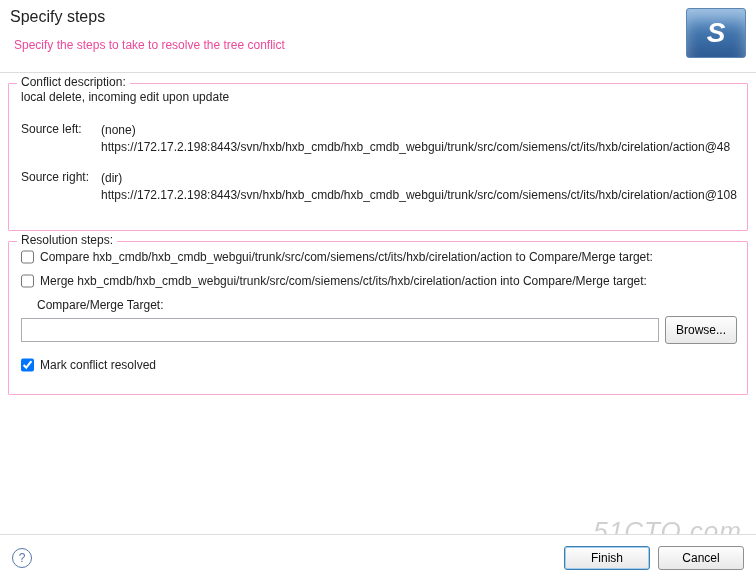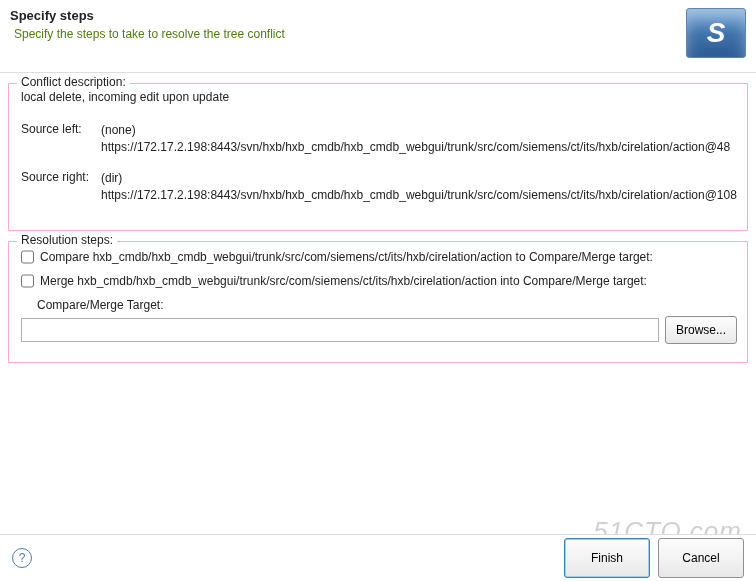--- a/index.html
+++ b/index.html
@@ -1,37 +1,37 @@
 <!DOCTYPE html>
 <html><head>
 <meta charset="utf-8">
 <style>
   html,body{margin:0;padding:0;width:756px;height:581px;font-family:"Segoe UI",Tahoma,sans-serif;font-size:12px;color:#222;background:#fff;overflow:hidden}
   .header{display:flex;align-items:flex-start;padding:8px 10px 14px;border-bottom:1px solid #ddd}
   .header-text{flex:1}
-  .header-title{font-weight:bold;font-size:13px;margin-bottom:4px}
-  .header-sub{font-size:12px;color:#4d7c0f;margin-left:4px}
+  .header-title{font-weight:normal;font-size:16px;margin-bottom:12px}
+  .header-sub{font-size:12px;color:#ec4899;margin-left:4px}
   .logo{width:58px;height:48px;background:linear-gradient(180deg,#6ea1d4 0%,#3f72aa 55%,#2d5a94 100%);border:1px solid #5b86b4;border-radius:3px;display:flex;align-items:center;justify-content:center;color:#fff;font-size:28px;font-weight:bold;font-style:italic;box-shadow:inset 0 10px 14px rgba(255,255,255,.35)}
   .body{padding:4px 8px 0}
   .group{border:1px solid #f9a8d4;border-radius:1px;margin:6px 0 10px;padding:2px 10px 12px;position:relative}
   .group-title{position:absolute;top:-9px;left:8px;background:#fff;padding:0 4px;font-size:12px}
   .desc{margin:4px 0 18px 2px}
   .src-row{display:flex;margin:6px 0 14px 2px}
   .src-label{width:80px;flex:none}
   .src-val{flex:1;line-height:17px;word-break:break-all}
   .chk-line{display:flex;margin:6px 0 10px 2px}
   .chk-line input{margin:0 6px 0 0}
   .target-label{margin:0 0 4px 18px}
   .target-row{display:flex;align-items:center;margin:0 0 6px 2px}
   .target-input{flex:1;height:22px;border:1px solid #abadb3;background:#fff;padding:0 4px;font:inherit}
   .btn{height:28px;padding:0 10px;background:linear-gradient(#fdfdfd,#e9e9e9);border:1px solid #8e8f8f;border-radius:3px;font:inherit;cursor:pointer;margin-left:6px}
   .footer{position:absolute;left:0;right:0;bottom:0;height:46px;border-top:1px solid #ddd;display:flex;align-items:center;padding:0 12px;background:#fff}
   .help-icon{width:18px;height:18px;border:1.5px solid #5577aa;border-radius:50%;color:#5577aa;display:flex;align-items:center;justify-content:center;font-size:12px;cursor:pointer}
   .footer-btns{margin-left:auto;display:flex;position:relative}
-  .footer-btn{width:86px;height:40px;background:linear-gradient(#fdfdfd,#e8e8e8);border:1px solid #8e8f8f;border-radius:3px;font:inherit;cursor:pointer;margin-left:8px}
+  .footer-btn{width:86px;height:24px;background:linear-gradient(#fdfdfd,#e8e8e8);border:1px solid #8e8f8f;border-radius:3px;font:inherit;cursor:pointer;margin-left:8px}
   .footer-btn.default{border-color:#3c7fb1;box-shadow:0 0 0 1px #a3cdef inset}
   .wm{position:absolute;right:14px;bottom:34px;font-size:26px;font-weight:normal;font-style:italic;color:rgba(120,120,120,.35);letter-spacing:1px;pointer-events:none}
   .wm-sub{position:absolute;right:20px;bottom:16px;font-size:14px;color:rgba(120,120,120,.35);pointer-events:none}
 </style>
 </head>
 <body>
 
 <div class="header">
   <div class="header-text">
     <div class="header-title">Specify steps</div>
@@ -75,20 +75,24 @@
       <input type="checkbox" style="">
       <span>Merge hxb_cmdb/hxb_cmdb_webgui/trunk/src/com/siemens/ct/its/hxb/cirelation/action into Compare/Merge target:</span>
     </label>
 
     <div class="target-label">Compare/Merge Target:</div>
     <div class="target-row">
       <input class="target-input" type="text" value="" style="">
       <button class="btn">Browse...</button>
     </div>
 
+    <label class="chk-line" style="margin-top:14px">
+      <input type="checkbox" checked="" style="">
+      <span>Mark conflict resolved</span>
+    </label>
   </div>
 
 </div>
 
 <div class="wm">51CTO.com</div>
 <div class="wm-sub">技术博客Blog</div>
 
 <div class="footer">
   <div class="help-icon">?</div>
   <div class="footer-btns">

